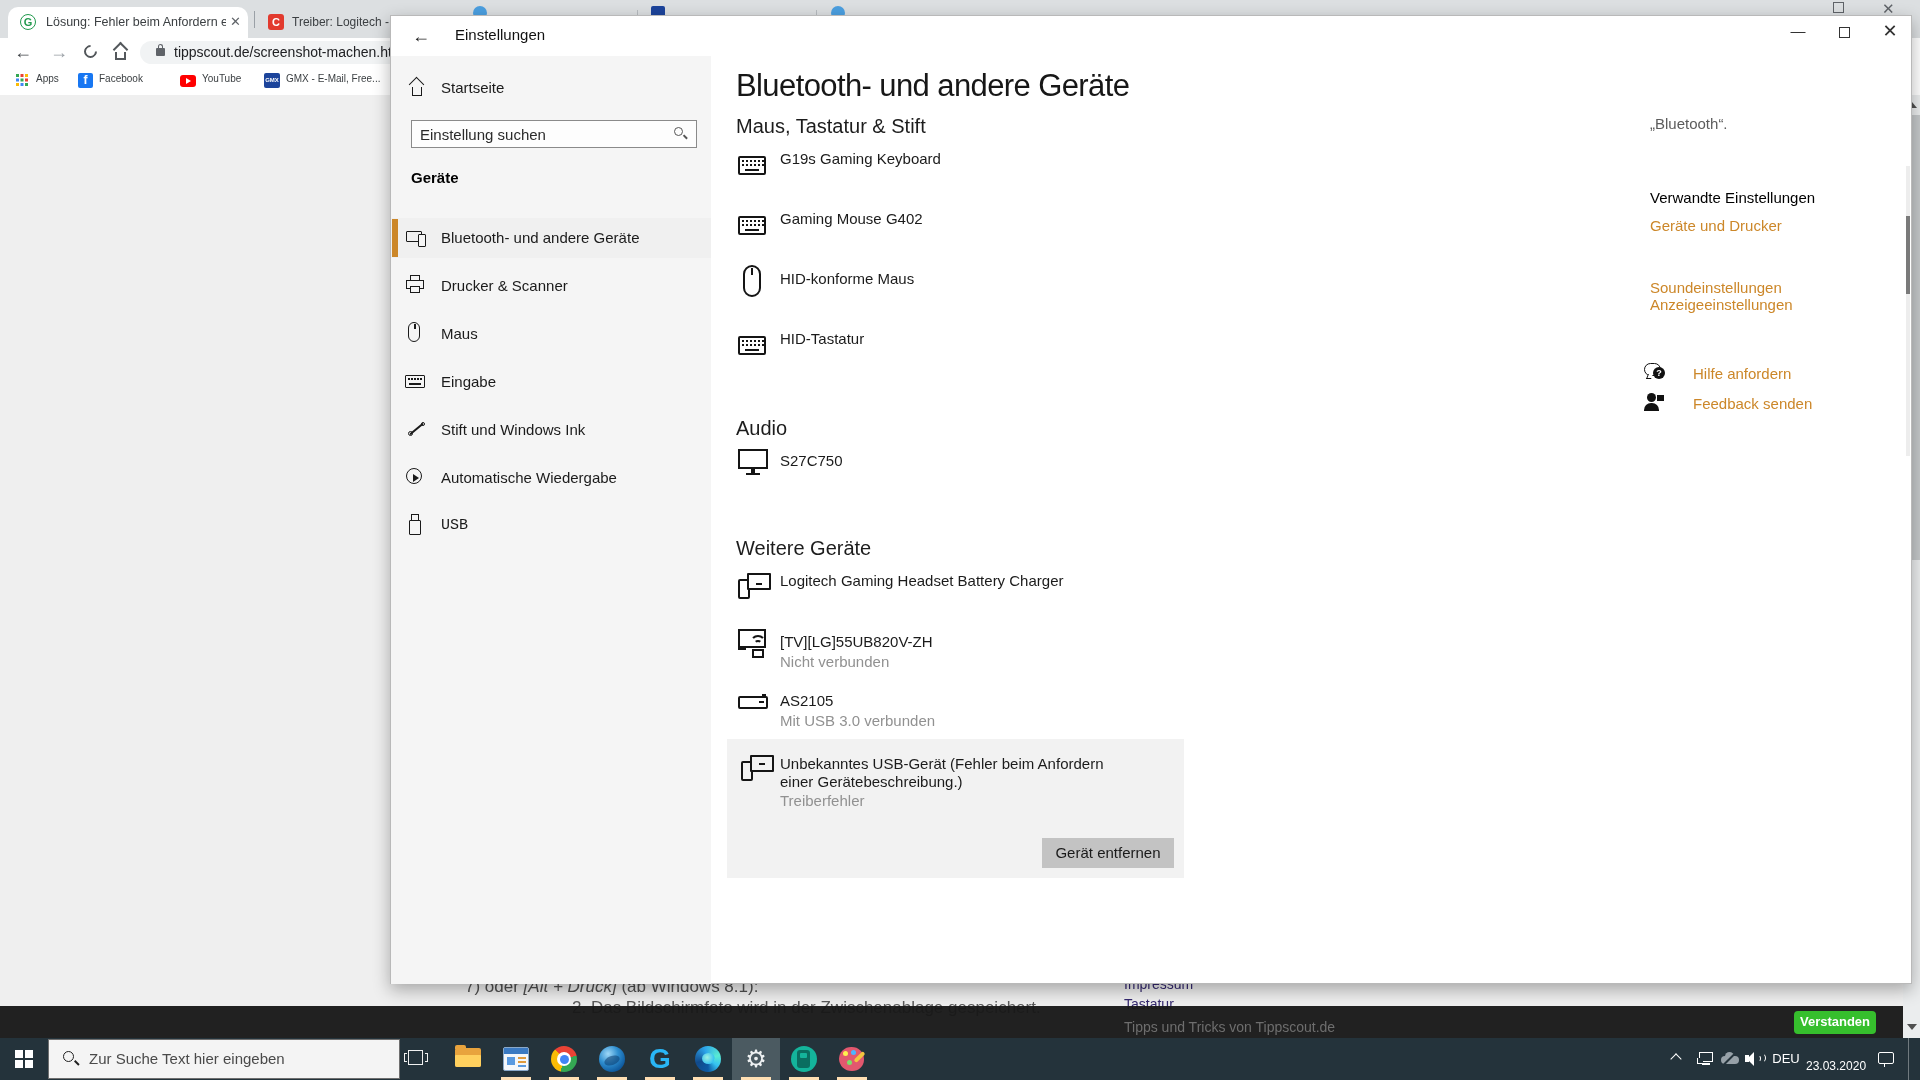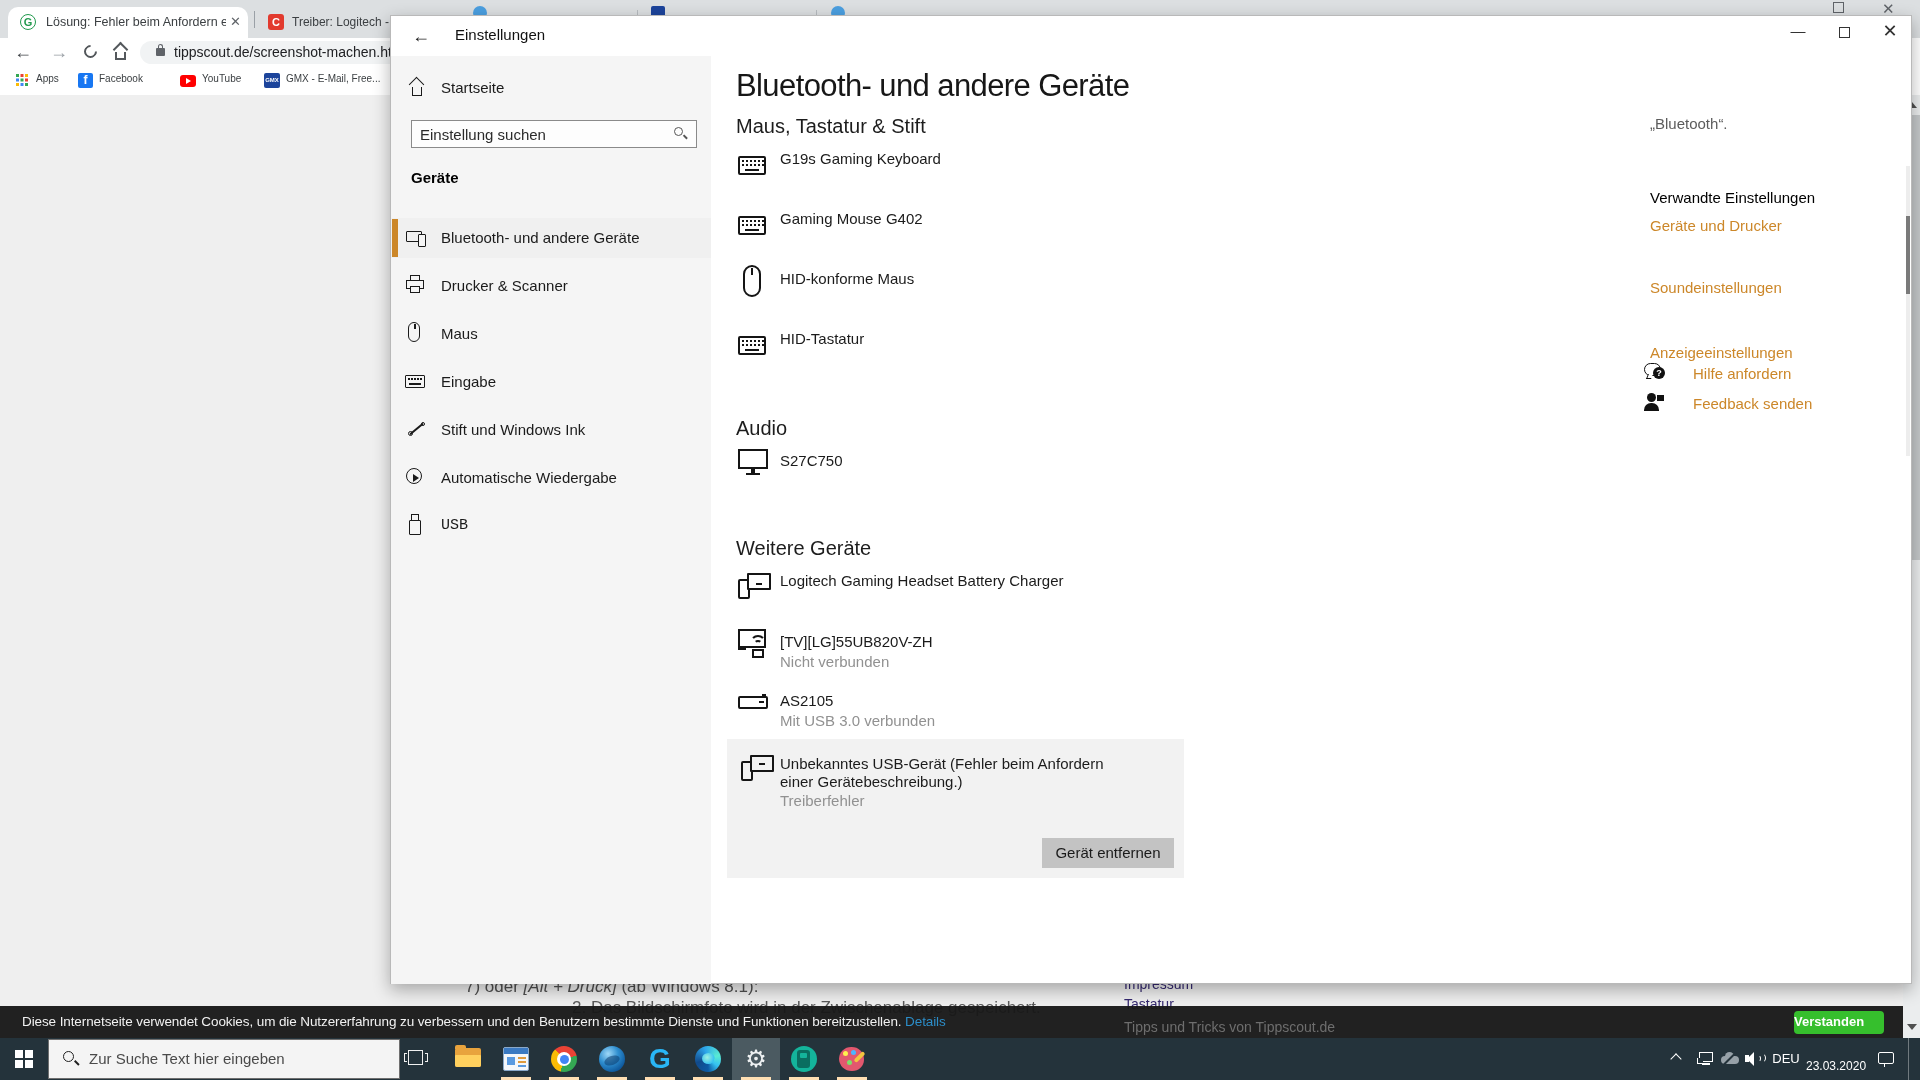--- a/index.html
+++ b/index.html
@@ -275,43 +275,42 @@
       <div class="abs devlbl" style="left:53px;top:15px;">Unbekanntes USB-Gerät (Fehler beim Anfordern</div>
       <div class="abs devlbl" style="left:53px;top:33px;">einer Gerätebeschreibung.)</div>
       <div class="abs devsub" style="left:53px;top:52px;">Treiberfehler</div>
       <div class="abs" style="left:315px;top:99px;width:132px;height:30px;background:#c3c3c3;text-align:center;line-height:30px;font-size:15px;color:#1a1a1a;">Gerät entfernen</div>
     </div>
 
     <div class="abs rlink" style="left:1259px;top:98px;color:#5c5c5c;">„Bluetooth“.</div>
     <div class="abs rlink" style="left:1259px;top:172px;color:#000;">Verwandte Einstellungen</div>
     <div class="abs rlink" style="left:1259px;top:200px;color:#cc8729;">Geräte und Drucker</div>
     <div class="abs rlink" style="left:1259px;top:239px;color:#cc8729;margin-top:23px;">Soundeinstellungen</div>
-    <div class="abs rlink" style="left:1259px;top:279px;color:#cc8729;margin-top:48px;">Anzeigeeinstellungen</div>
+    <div class="abs rlink" style="left:1259px;top:279px;color:#cc8729;">Anzeigeeinstellungen</div>
 
     <div class="abs" style="left:1253px;top:345px;width:26px;height:24px;">
       <div class="abs" style="left:0;top:2px;width:17px;height:13px;border:1.5px solid #111;border-radius:7px;"></div>
       <div class="abs" style="left:3px;top:13px;width:5px;height:5px;background:#fff;border-left:1.5px solid #111;border-bottom:1.5px solid #111;transform:skewX(-20deg);"></div>
       <div class="abs" style="left:9px;top:6px;width:12px;height:12px;background:#111;border-radius:50%;color:#fff;font-size:9px;font-weight:bold;text-align:center;line-height:12px;">?</div>
     </div>
     <div class="abs rlink" style="left:1302px;top:348px;color:#cc8729;">Hilfe anfordern</div>
 
     <div class="abs" style="left:1253px;top:377px;width:24px;height:22px;">
       <div class="abs" style="left:3px;top:0;width:9px;height:9px;background:#111;border-radius:50%;"></div>
       <div class="abs" style="left:0px;top:10px;width:15px;height:8px;background:#111;border-radius:7px 7px 0 0;"></div>
       <div class="abs" style="left:13px;top:2px;width:7px;height:6px;background:#111;"></div>
     </div>
     <div class="abs rlink" style="left:1302px;top:378px;color:#cc8729;">Feedback senden</div>
 
     <div class="abs" style="left:1515px;top:150px;width:4px;height:290px;background:#ededed;"></div>
     <div class="abs" style="left:1515px;top:200px;width:4px;height:78px;background:#7a7a7a;"></div>
   </div>
 
   <div class="abs banner">
-    <div class="abs" style="left:22px;top:0;height:32px;line-height:32px;font-size:13.5px;letter-spacing:-0.1px;color:#f1f1f1;white-space:nowrap;"><span>Diese Internetseite verwendet Cookies, um die Nutzererfahrung zu verbessern und den Benutzern bestimmte Dienste und Funktionen bereitzustellen.</span> <span style="color:#2c8dc8;">Details</span></div>
-    <div class="abs" style="left:1794px;top:5px;width:90px;height:23px;background:#36bf2d;border-radius:4px;color:#fff;font-size:13px;font-weight:bold;text-align:left;line-height:22px;">Verstanden</div>
+    <div class="abs" style="left:1794px;top:5px;width:82px;height:23px;background:#36bf2d;border-radius:4px;color:#fff;font-size:13px;font-weight:bold;text-align:center;line-height:22px;">Verstanden</div>
   </div>
 
   <div class="abs tbar"></div>
   <div class="abs" style="left:0;top:1038px;width:48px;height:42px;">
     <div class="abs" style="left:15px;top:12px;width:8px;height:8px;background:#fff;box-shadow:10px 0 #fff,0 10px #fff,10px 10px #fff;"></div>
   </div>
   <div class="abs" style="left:48px;top:1039px;width:352px;height:40px;background:#f4f4f4;border:1px solid #6f6f6f;">
     <div class="abs" style="left:14px;top:11px;width:16px;height:16px;">
       <div class="abs" style="left:0;top:0;width:11px;height:11px;border:1.5px solid #1f1f1f;border-radius:50%;"></div>
       <div class="abs" style="left:11px;top:11px;width:6px;height:1.5px;background:#1f1f1f;transform:rotate(45deg);"></div>

